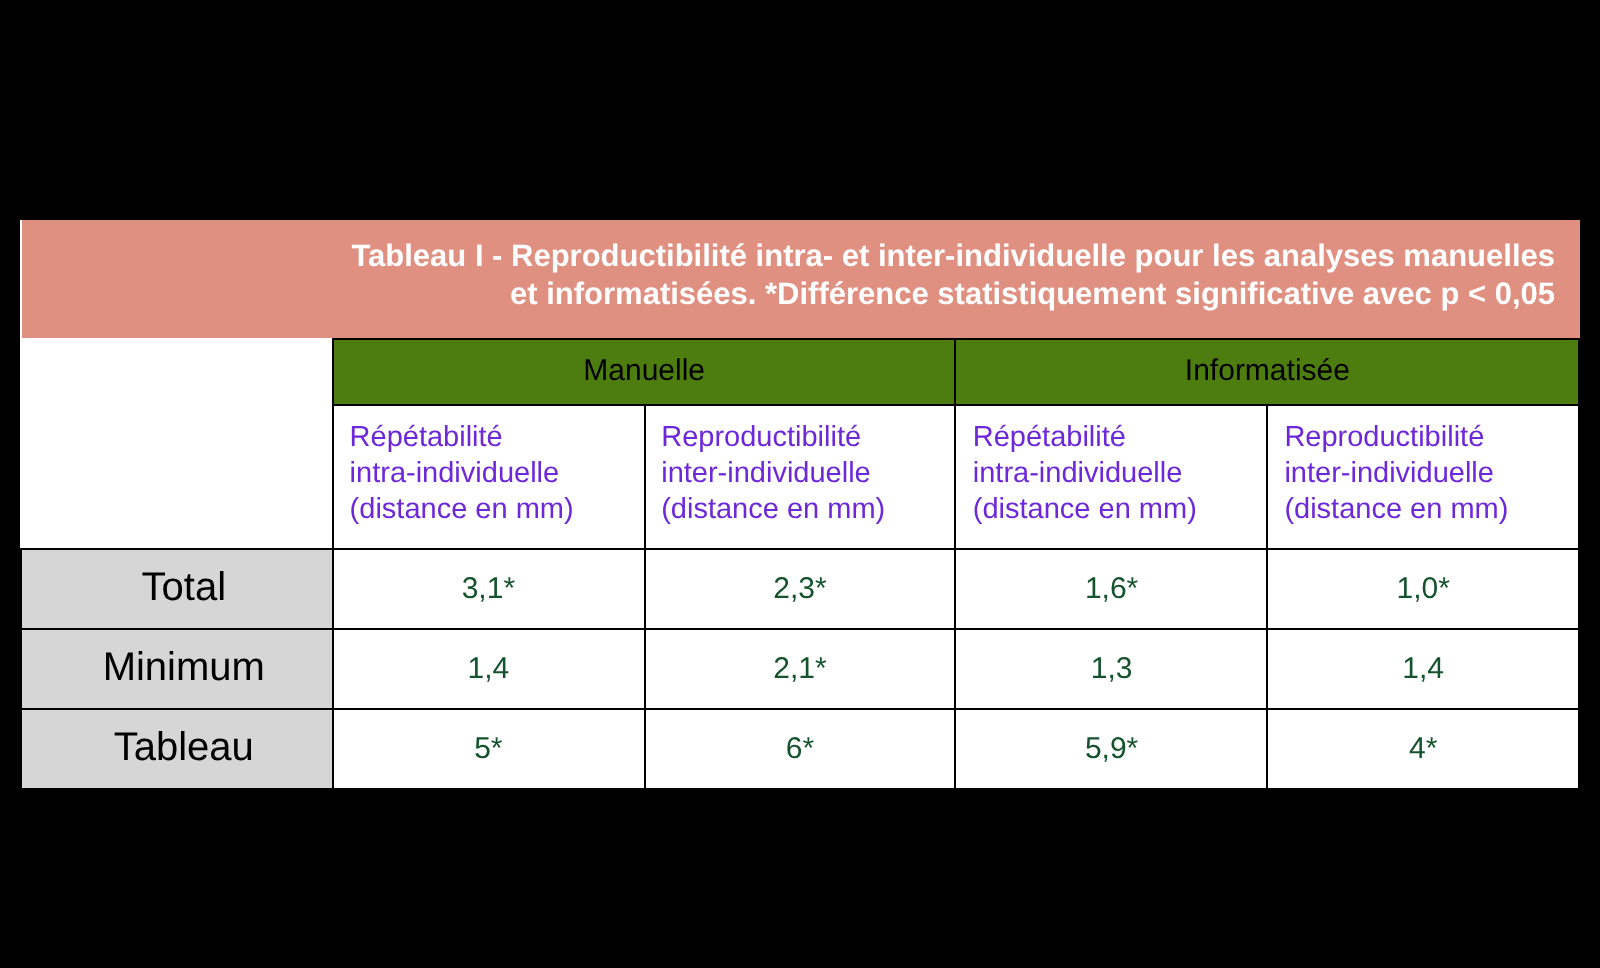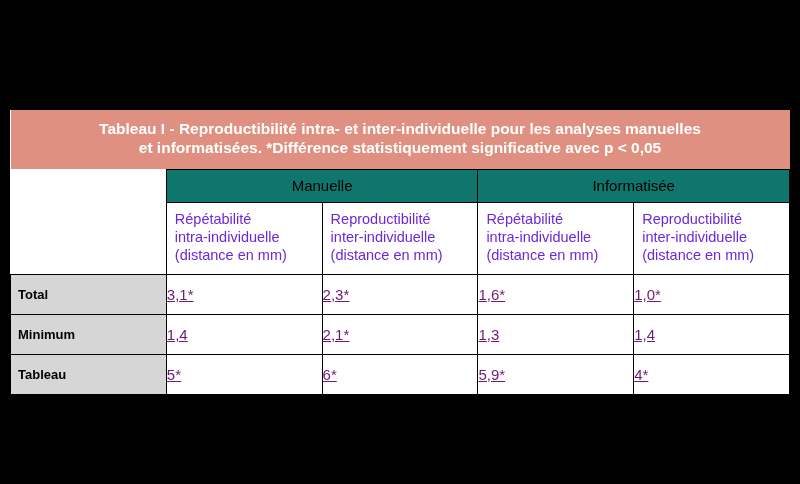--- a/index.html
+++ b/index.html
@@ -38,57 +38,56 @@
     vertical-align: middle;
   }
   .caption-cell {
     background: #e09080;
     border: none !important;
     padding: 9px 12px 11px 12px !important;
     color: #ffffff;
     font-size: 15.5px;
     font-weight: bold;
     line-height: 1.25;
-    text-align: center;
+    text-align: right;
   }
   .grp-blank {
     border: none !important;
     background: #ffffff;
     width: 110px;
   }
   .grp-head {
-    background: #0f766e;
+    background: #4d7c0f;
     text-align: center;
     font-size: 15px;
     color: #000000;
     height: 26px;
     padding: 3px 0 !important;
   }
   .sub-head {
     text-align: left;
     font-size: 14.5px;
     color: #6d28d9;
     line-height: 1.22;
     padding: 6px 8px 7px 8px !important;
     height: 58px;
   }
   .row-label {
     background: #d6d6d6;
-    text-align: left;
-    font-size: 13px;
+    text-align: center;
+    font-size: 20px;
     color: #000000;
     padding: 5px 0 5px 7px !important;
     height: 29px;
-    font-weight: bold;
   }
   .cell-val {
+    text-align: center;
     font-size: 15px;
-    color: #701a75;
+    color: #14532d;
     height: 29px;
-    text-decoration: underline;
   }
 </style>
 </head>
 <body>
 
 <div class="page">
   <div class="table-wrap">
     <table class="tbl">
       <tbody>
         <tr>

